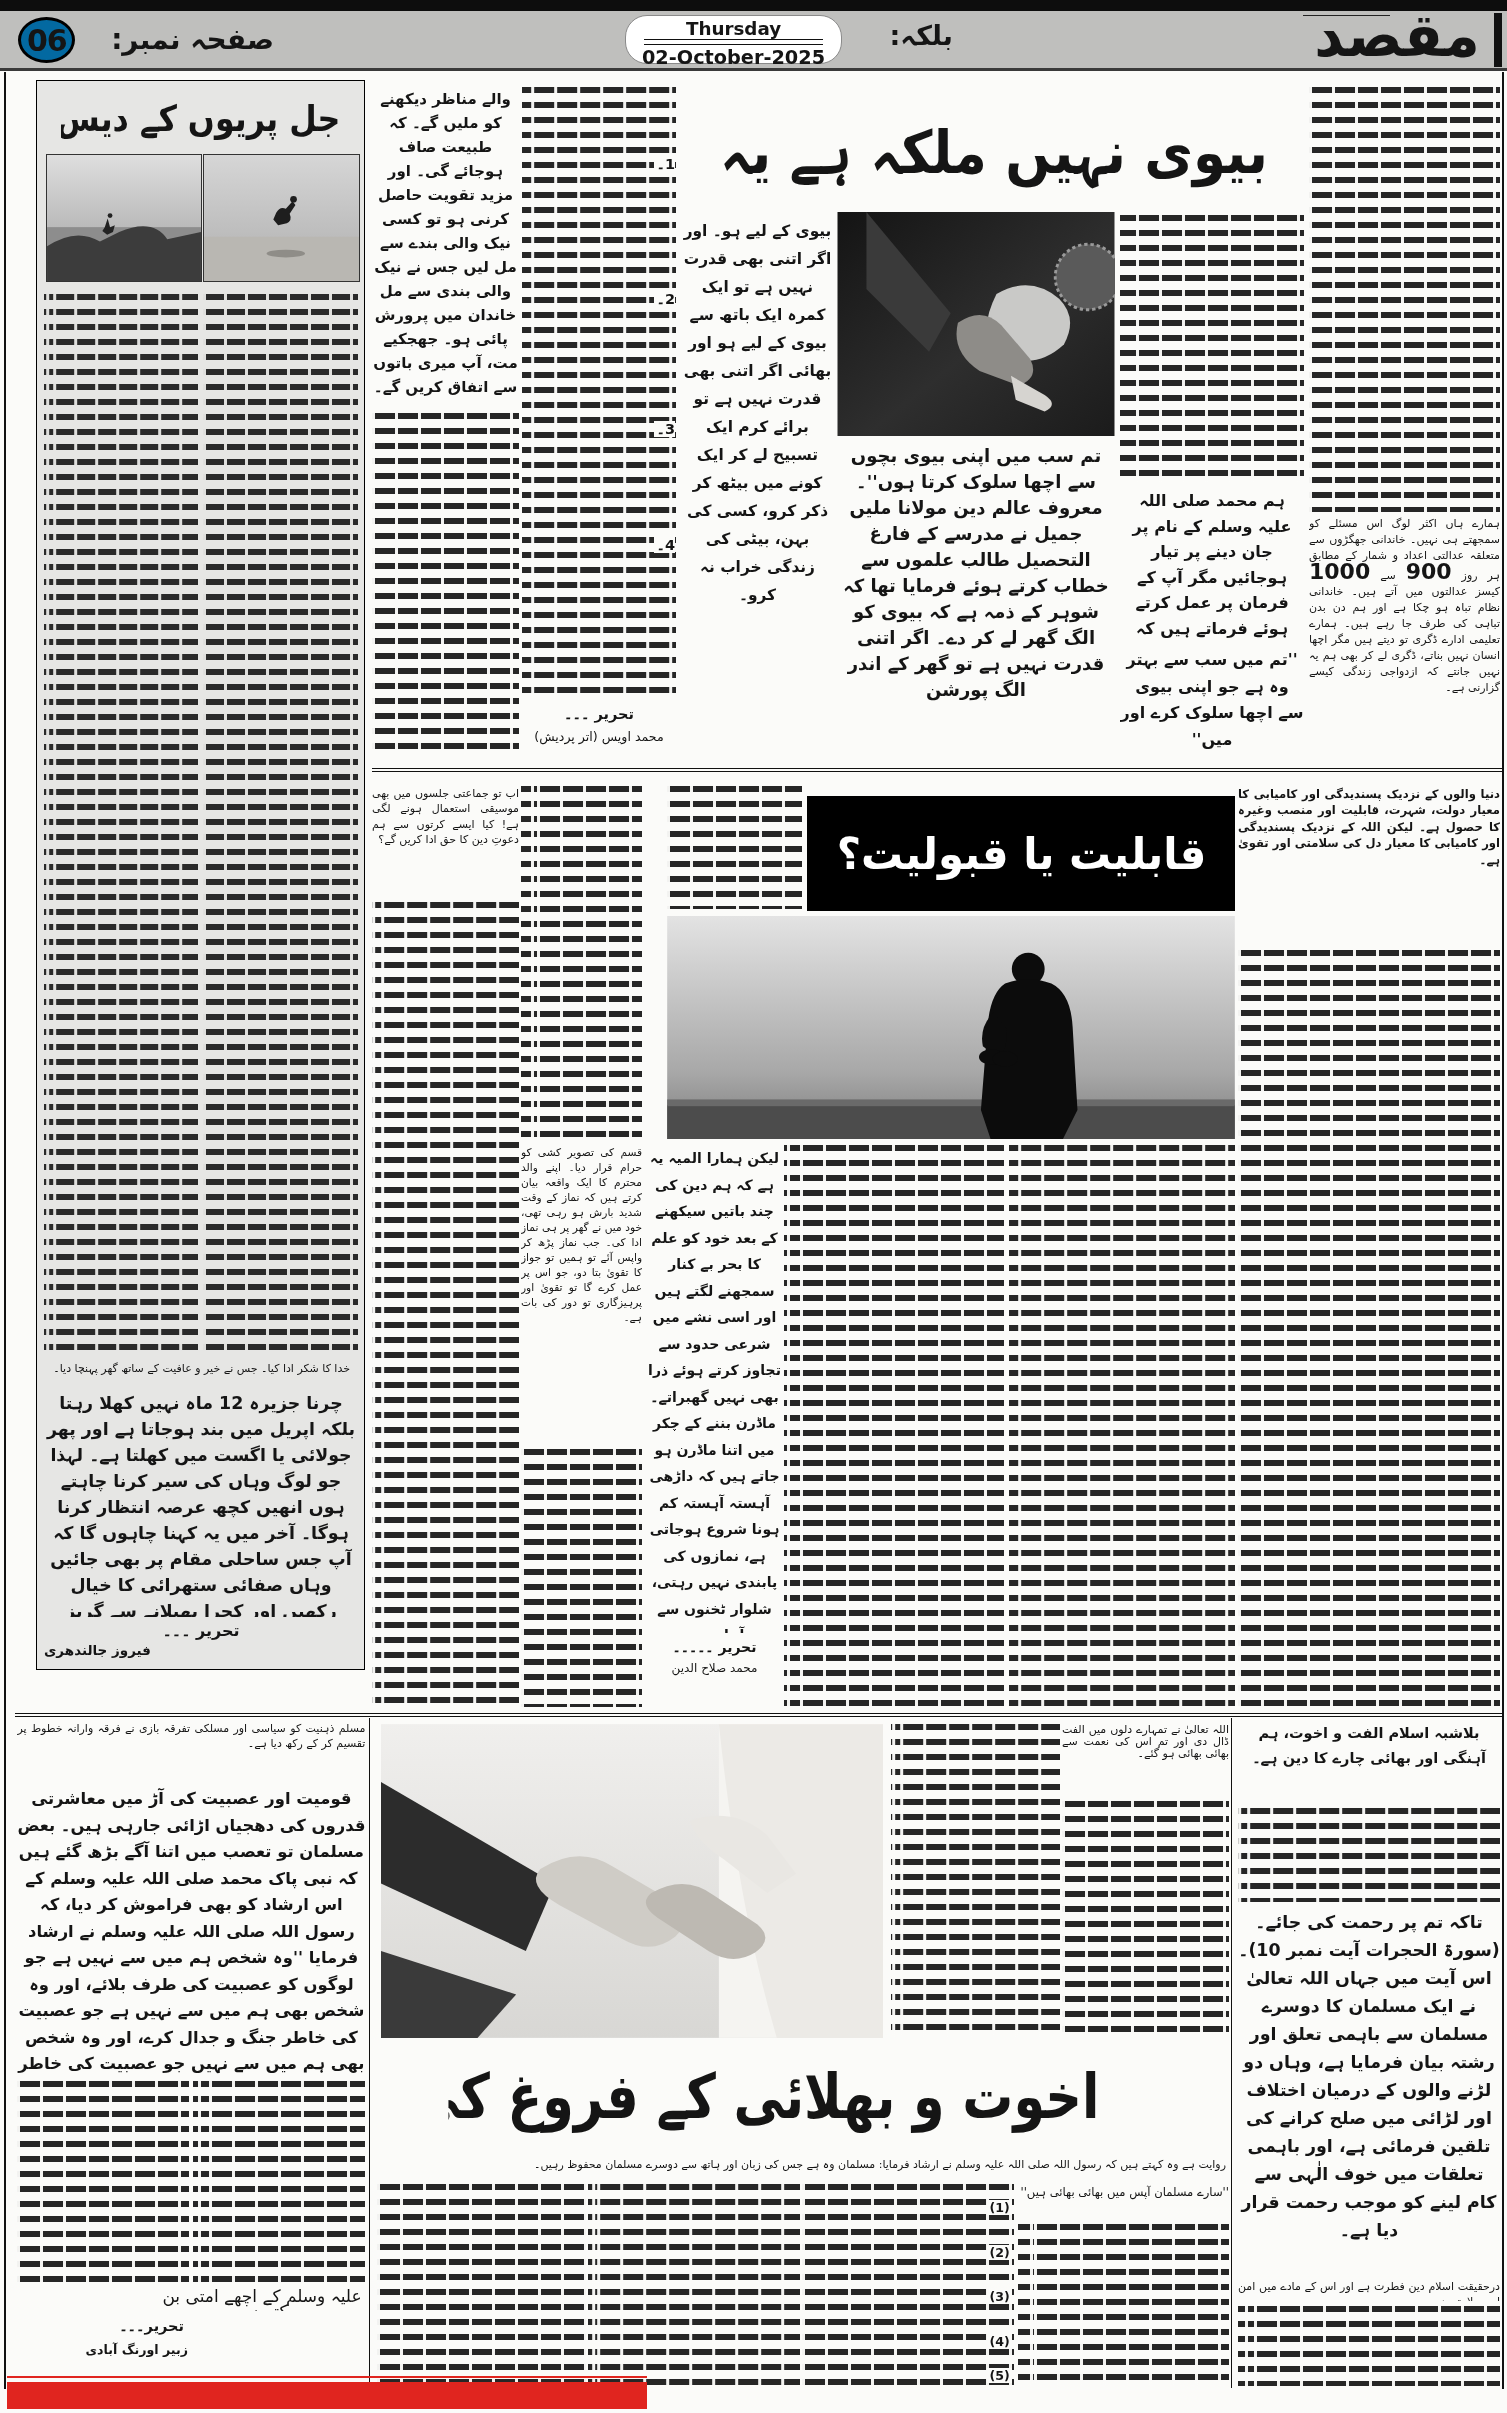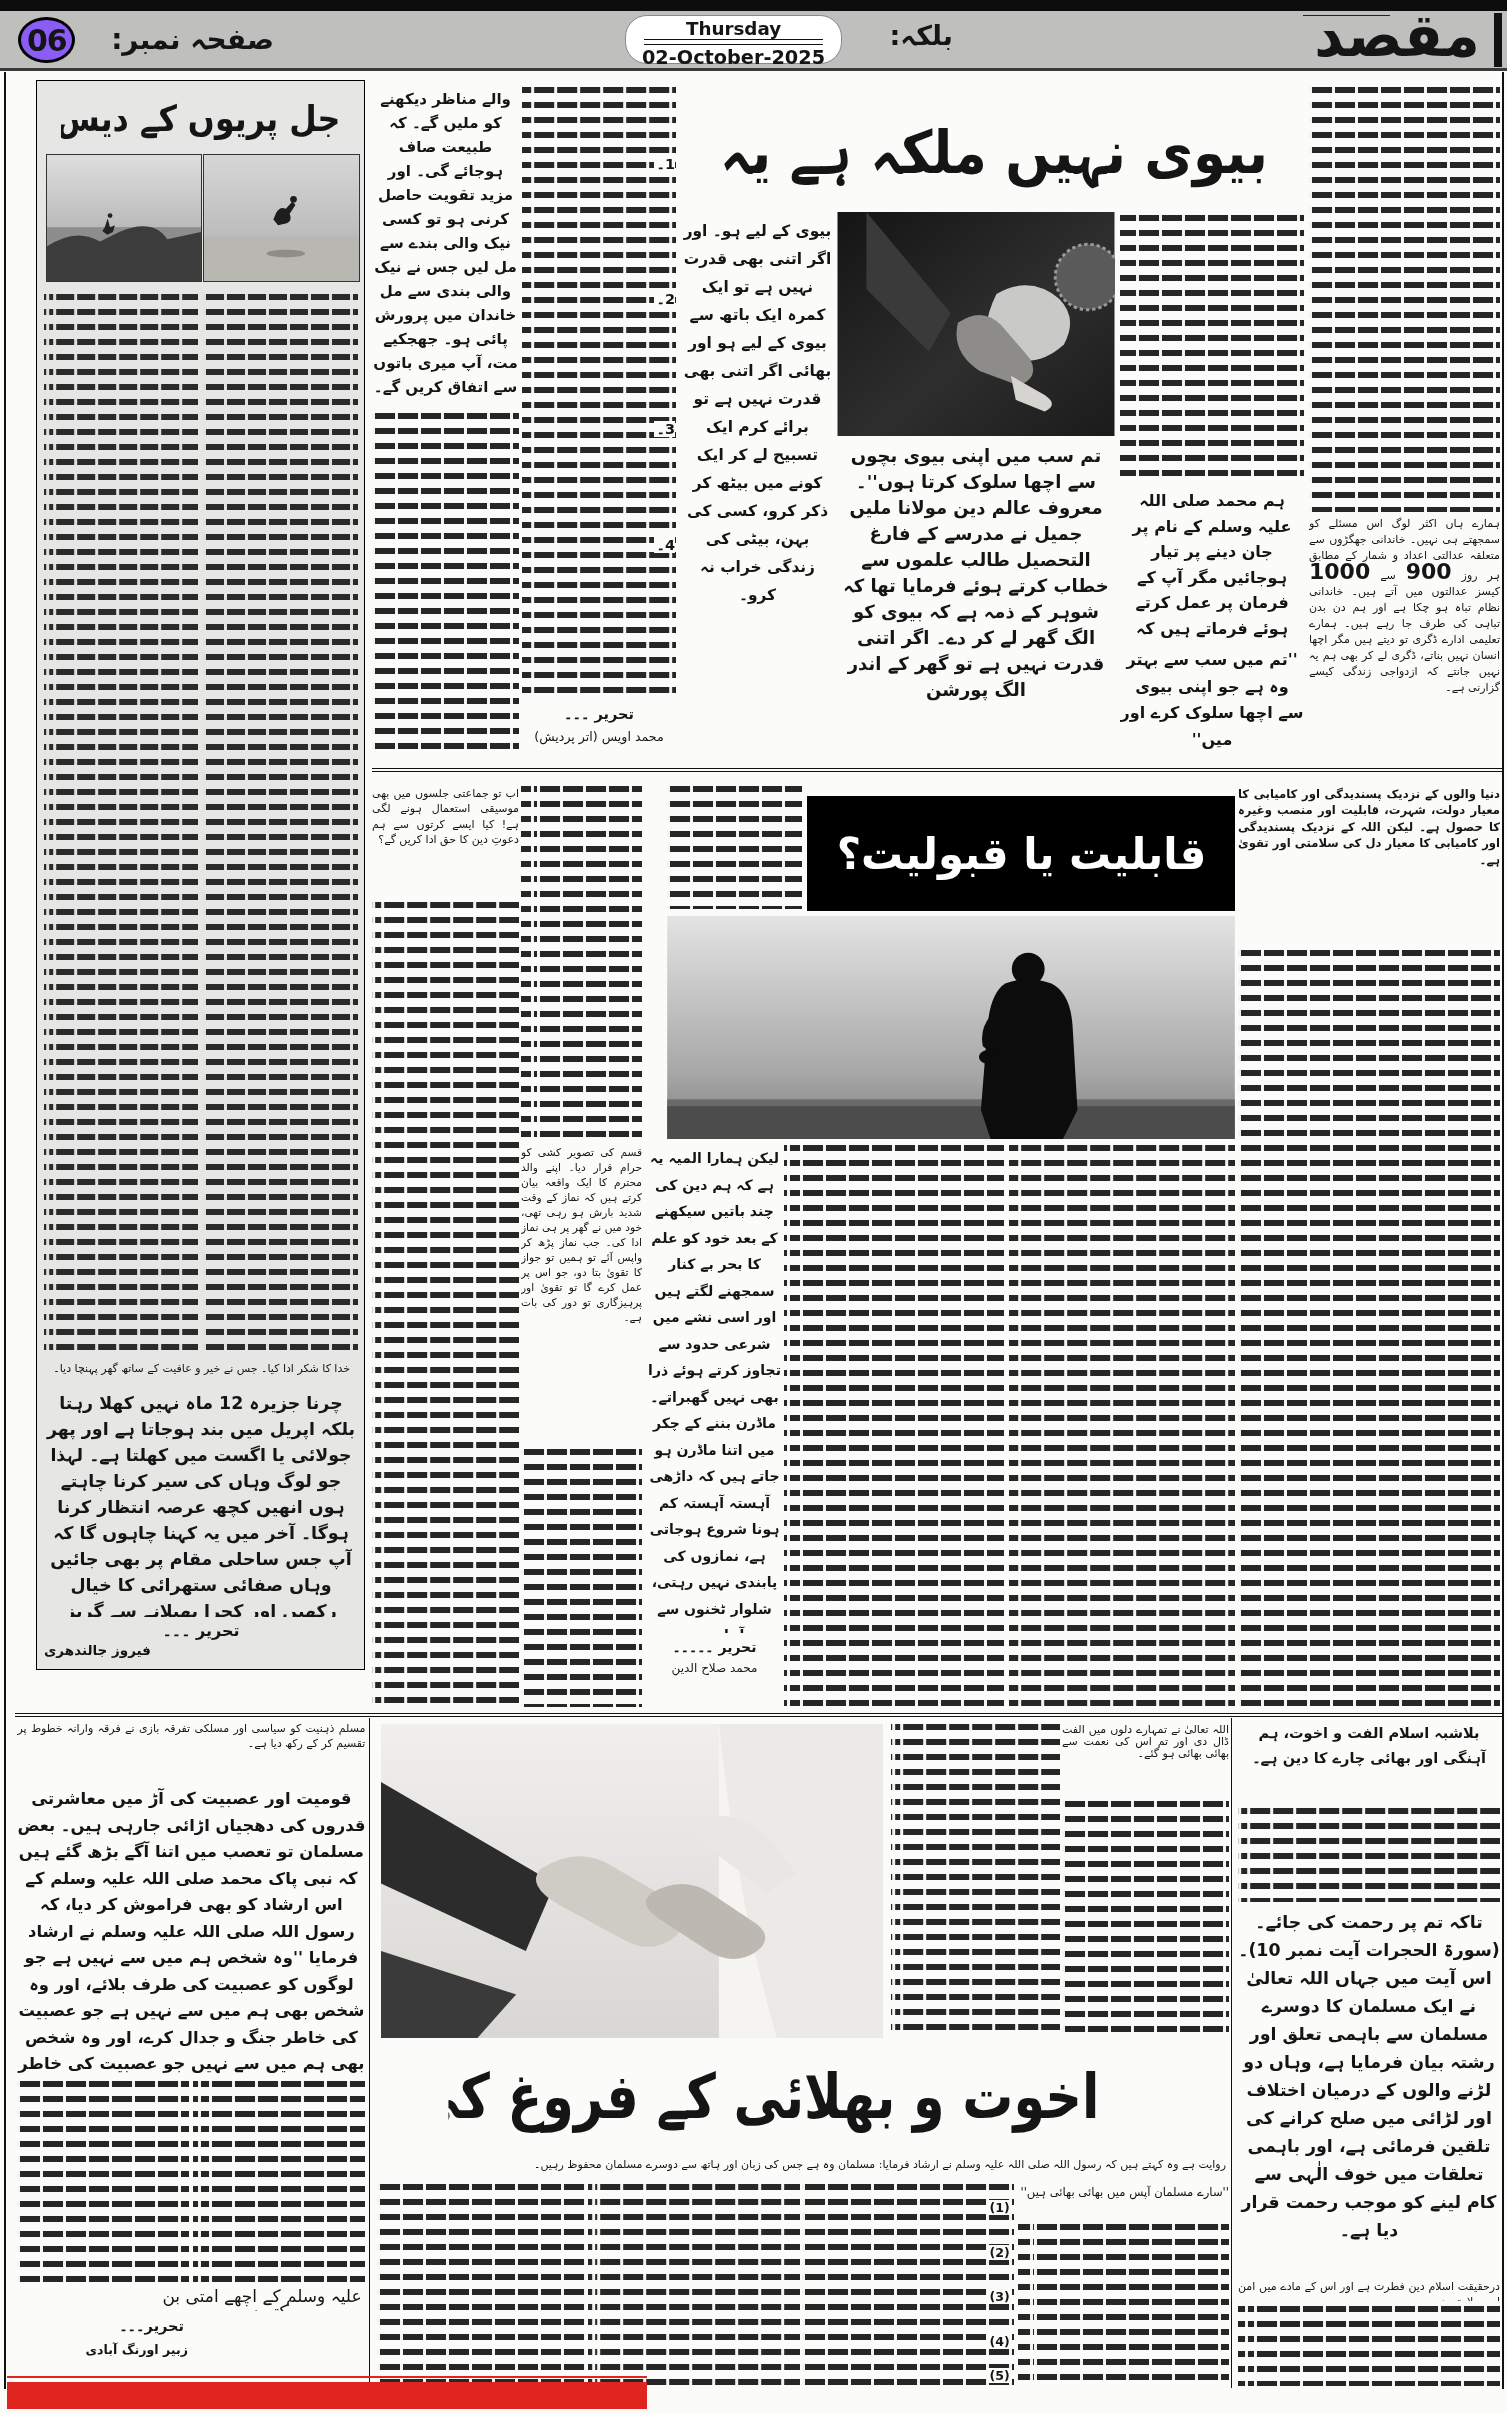--- a/index.html
+++ b/index.html
@@ -31,21 +31,21 @@
 </style>
 </head>
 <body>
 
 <div class="abs" style="left:3.9px;top:72px;width:1.9px;height:2317px;background:#111;"></div>
 <div class="abs" style="left:1502px;top:72px;width:1.9px;height:2317px;background:#111;"></div>
 
 <div class="abs" style="left:0;top:0;width:1508px;height:10.6px;background:#0d0d0d;"></div>
 <div class="abs" style="left:0;top:10.6px;width:1508px;height:57px;background:var(--header_band);border-bottom:3.9px solid #3a3a3a;"></div>
 
-<div class="abs ctr" style="left:18.3px;top:17.4px;width:57px;height:46px;background:#8b5cf6;border:3.4px solid #000;border-radius:50%;box-sizing:border-box;">
+<div class="abs ctr" style="left:18.3px;top:17.4px;width:57px;height:46px;background:#0369a1;border:3.4px solid #000;border-radius:50%;box-sizing:border-box;">
   <span class="b" style="font-size:30px;line-height:41px;letter-spacing:-1px;">06</span>
 </div>
 <div class="abs u b nowrap" style="left:81px;top:23px;width:193px;font-size:28px;text-align:right;">صفحہ نمبر:</div>
 
 <div class="abs ctr" style="left:625px;top:14.5px;width:217px;height:49px;background:#fff;border:1.4px solid #8a8a8a;border-radius:22px;box-sizing:border-box;">
   <div class="b" style="font-size:18.3px;margin-top:2.9px;">Thursday</div>
   <div style="height:3.4px;margin:0 18.3px;border-top:1.4px solid #111;border-bottom:1px solid #111;"></div>
   <div class="b" style="font-size:19.3px;margin-top:1px;">02-October-2025</div>
 </div>
 <div class="abs u b nowrap" style="left:852px;top:20px;width:101px;font-size:27px;text-align:right;">بلکہ:</div>

